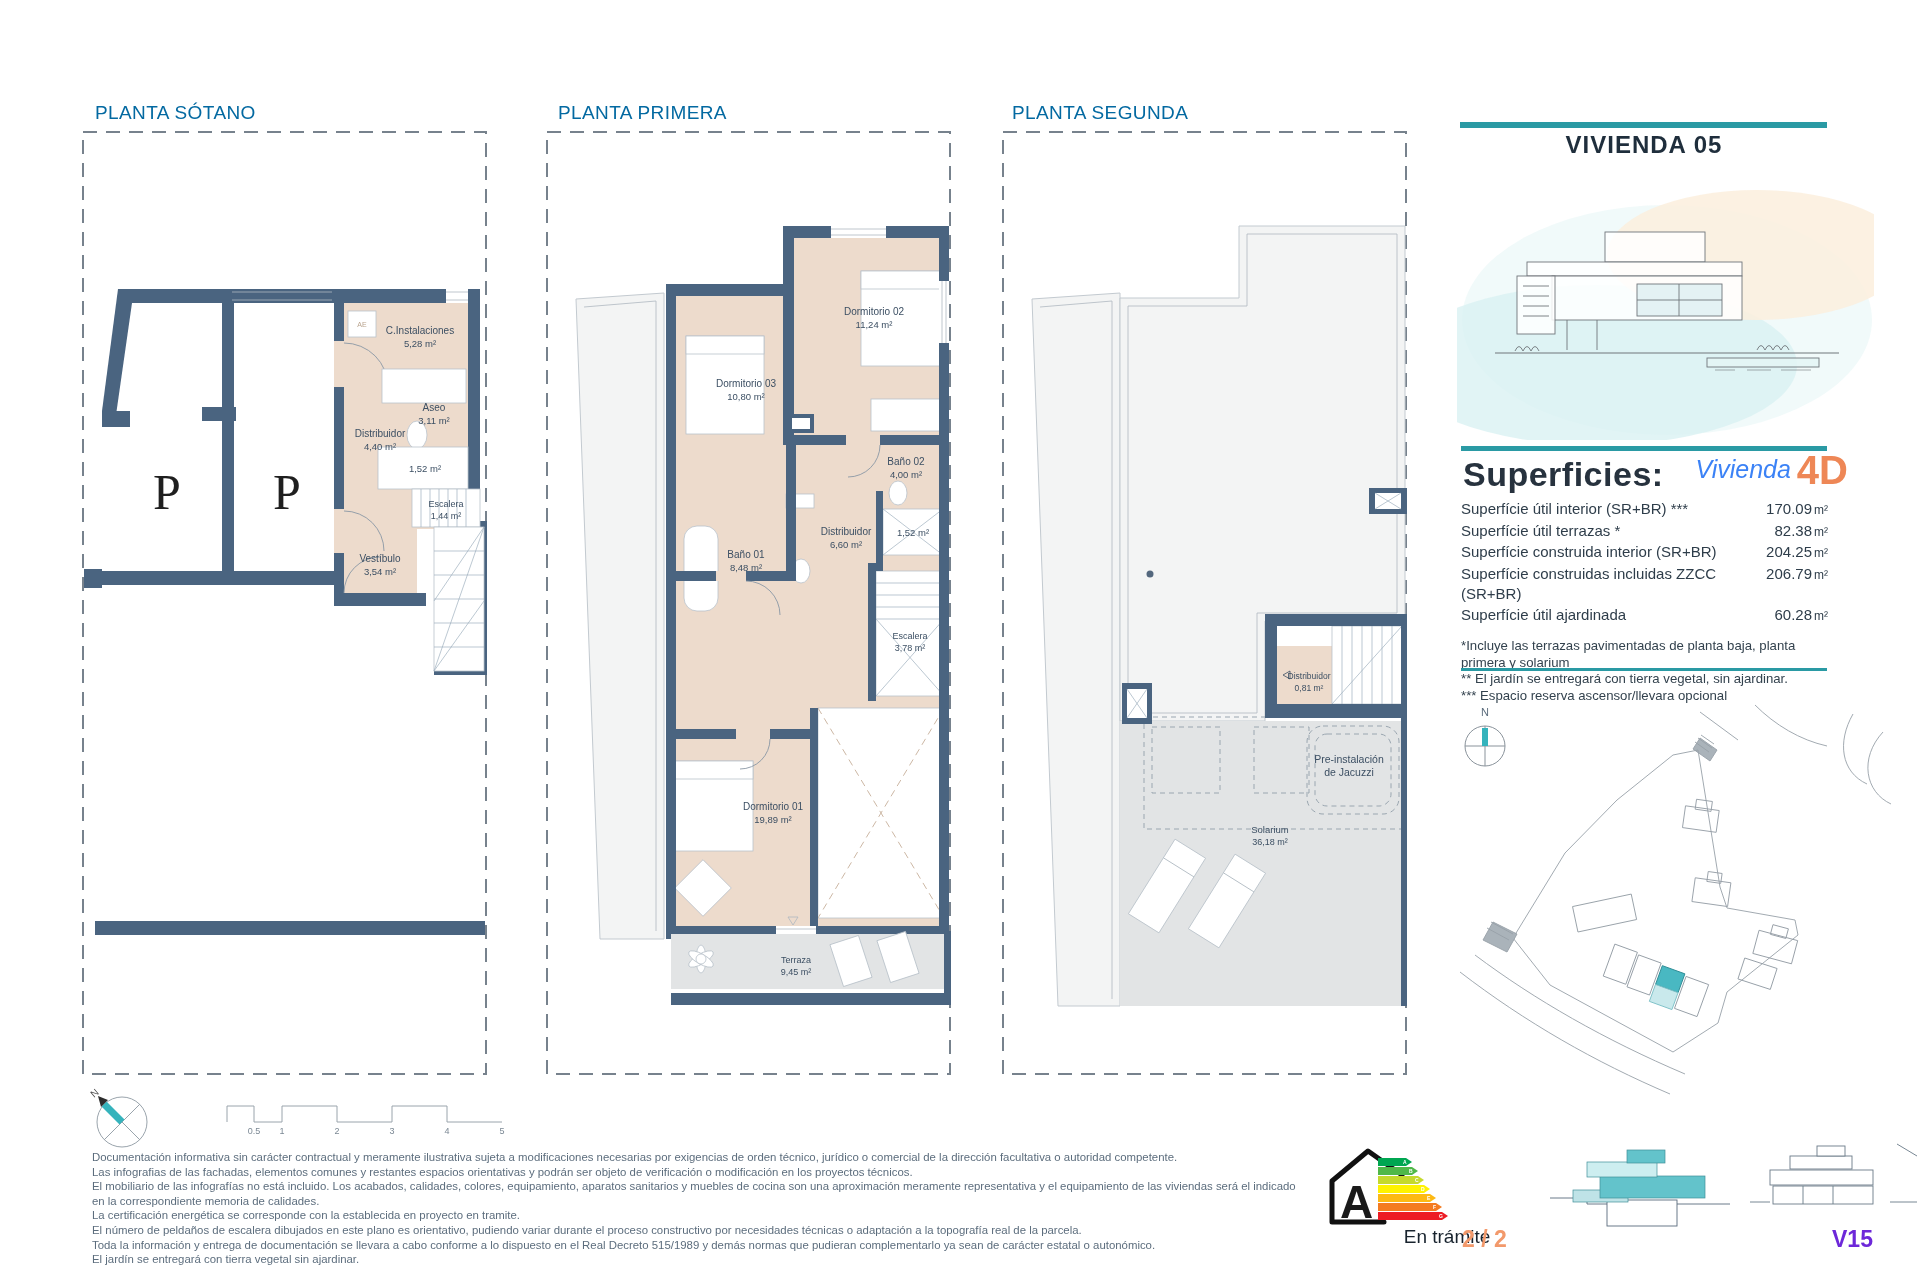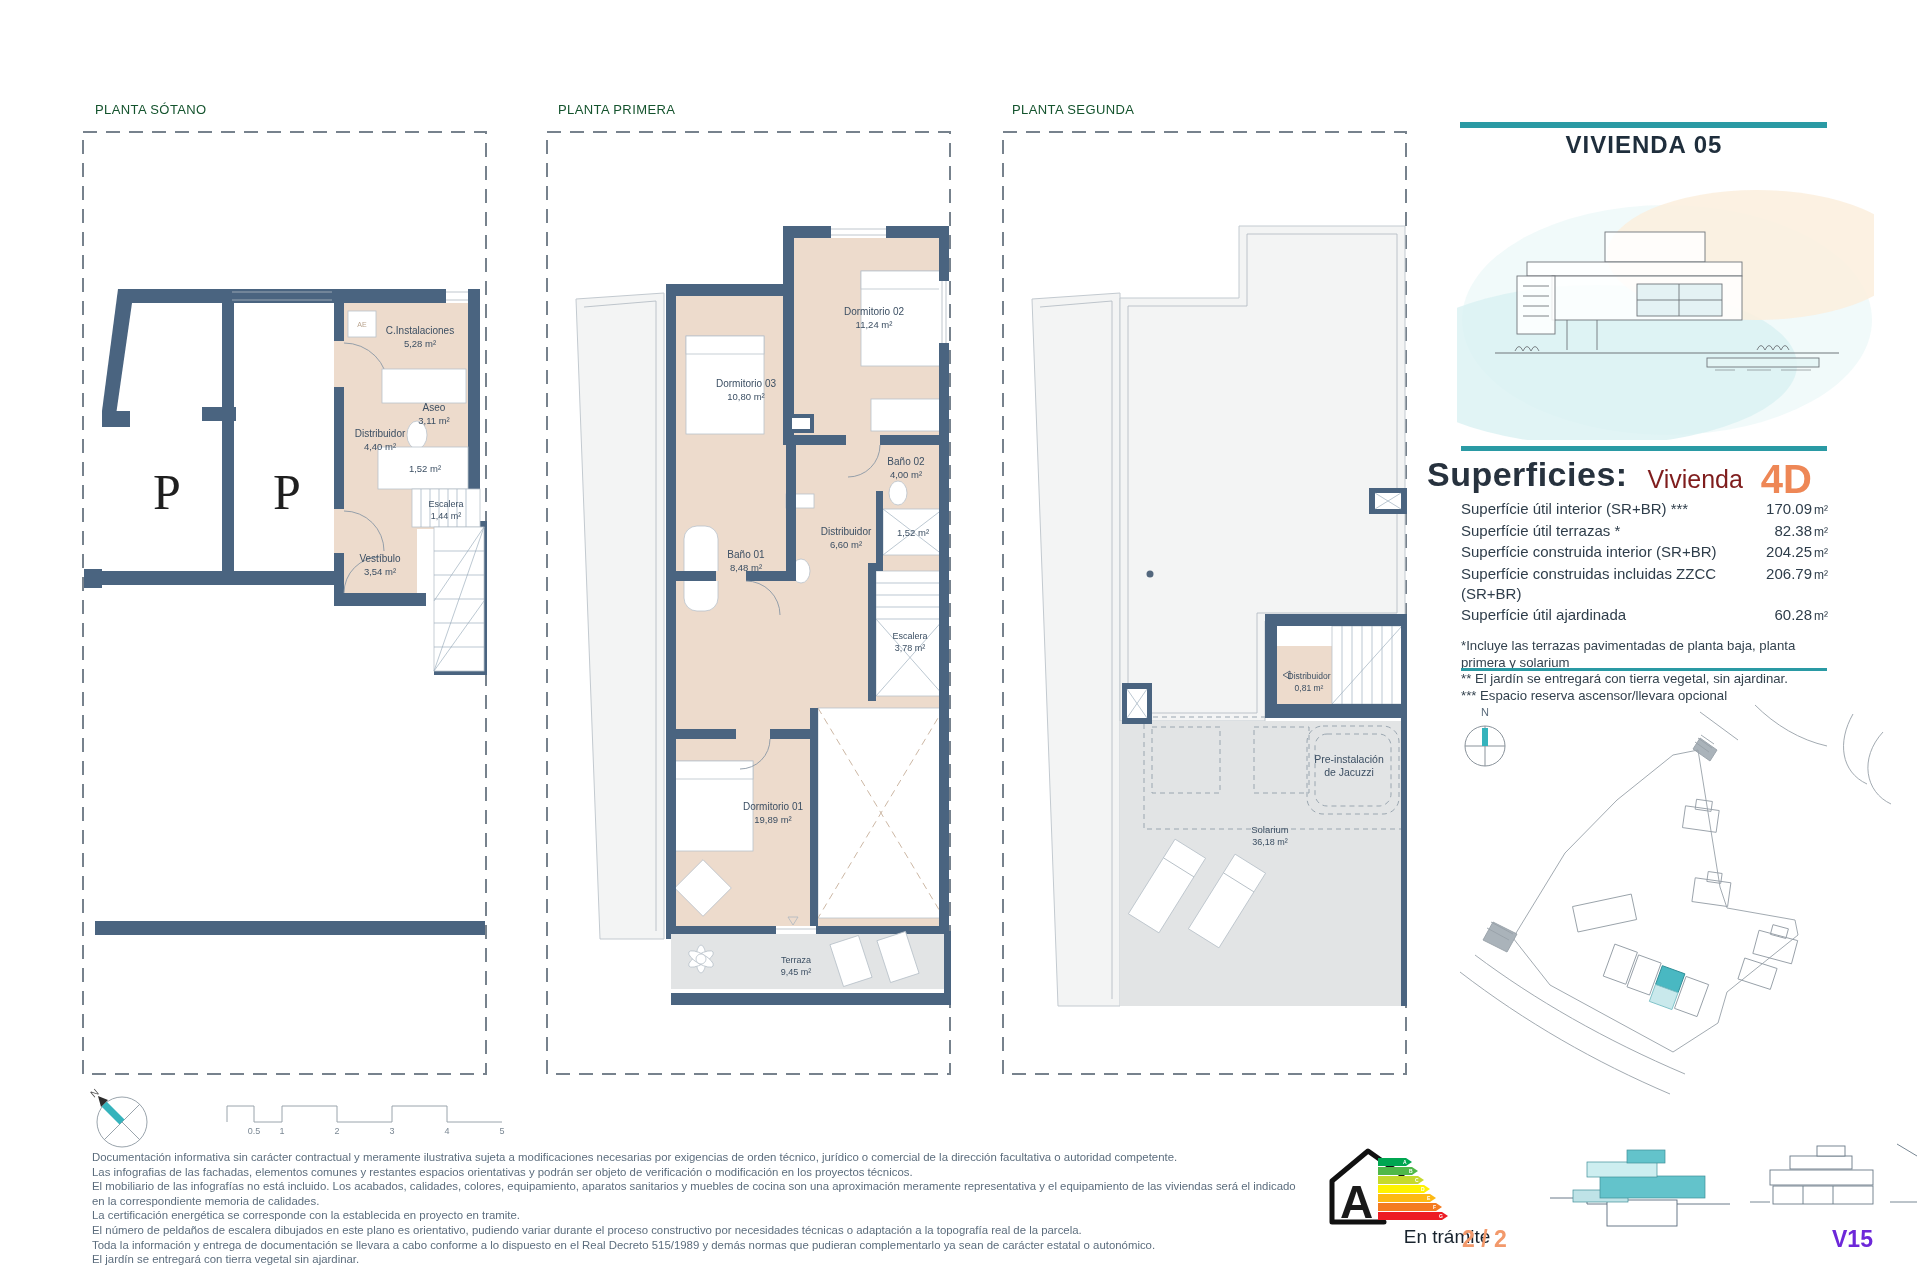--- a/index.html
+++ b/index.html
@@ -1,18 +1,18 @@
 <!DOCTYPE html>
 <html><head>
 <meta charset="utf-8">
 <style>
   html,body{margin:0;padding:0;background:#e8e8e8;}
   .page{position:relative;width:1920px;height:1280px;background:#ffffff;overflow:hidden;
         font-family:"Liberation Sans",sans-serif;}
-  .ptitle{position:absolute;top:102px;font-size:13px;letter-spacing:.4px;color:#14532d;}
+  .ptitle{position:absolute;top:102px;font-size:19px;letter-spacing:.4px;color:#0369a1;}
   .panel{position:absolute;top:131px;width:405px;height:944px;}
   .panel svg{display:block;width:100%;height:100%;}
   
   .wall{fill:#4a6480;}
   .beige{fill:#eddbcc;}
   .speck{fill:#f3f4f4;stroke:#c3cad0;stroke-width:1;}
   .gray{fill:#e2e4e5;}
   .whitebox{fill:#ffffff;stroke:#b9c2ca;stroke-width:.8;}
   .thin{stroke:#aeb8c0;stroke-width:.8;fill:none;}
   .hatch{stroke:#9fb0bf;stroke-width:.7;fill:none;}
@@ -22,24 +22,24 @@
   .border-dash{fill:none;stroke:#77828d;stroke-width:2;stroke-dasharray:14 9;}
   text.rn,text.ra{fill:#3c4f63;text-anchor:middle;font-family:"Liberation Sans",sans-serif;}
   text.rn{font-size:10px;}
   text.ra{font-size:9.5px;}
   text.pletter{font-family:"Liberation Serif",serif;font-size:50px;fill:#1f1f1f;text-anchor:middle;}
   text.tiny{font-size:7px;fill:#b9a48e;text-anchor:middle;font-family:"Liberation Sans",sans-serif;}
   
   .tealbar{position:absolute;background:#2a9aa4;}
   .vivtitle{position:absolute;left:1460px;top:131px;width:368px;text-align:center;
             font-size:24px;font-weight:bold;color:#1f2e3c;letter-spacing:1px;}
-  .sup-head{position:absolute;left:1427px;top:455px;width:385px;display:flex;align-items:flex-end;}
+  .sup-head{position:absolute;left:1463px;top:455px;width:385px;display:flex;align-items:flex-start;}
   .sup-head .h{font-size:34px;font-weight:bold;color:#27323e;letter-spacing:.5px;}
   .sup-head .sp{flex:1;}
-  .sup-head .vw{font-size:25px;color:#7f1d1d;margin-right:18px;}
+  .sup-head .vw{font-size:25px;color:#3b82f6;margin-right:6px;font-style:italic;}
   .sup-head .vt{font-size:40px;font-weight:bold;color:#ee8756;line-height:30px;}
   .sup-rows{position:absolute;left:1461px;top:499px;width:367px;}
   .srow{display:flex;align-items:baseline;font-size:15px;color:#2e3d4a;line-height:20.5px;}
   .srow .lbl{flex:1;}
   .srow .unit{font-size:12px;margin-left:2px;}
   .notes{position:absolute;left:1461px;top:638px;width:367px;font-size:13.2px;
          color:#33424e;line-height:16.5px;}
   .legal{position:absolute;left:92px;top:1150px;width:1212px;font-size:11.4px;
          color:#5c6d7d;line-height:14.6px;}
   .legal p{margin:0;}

